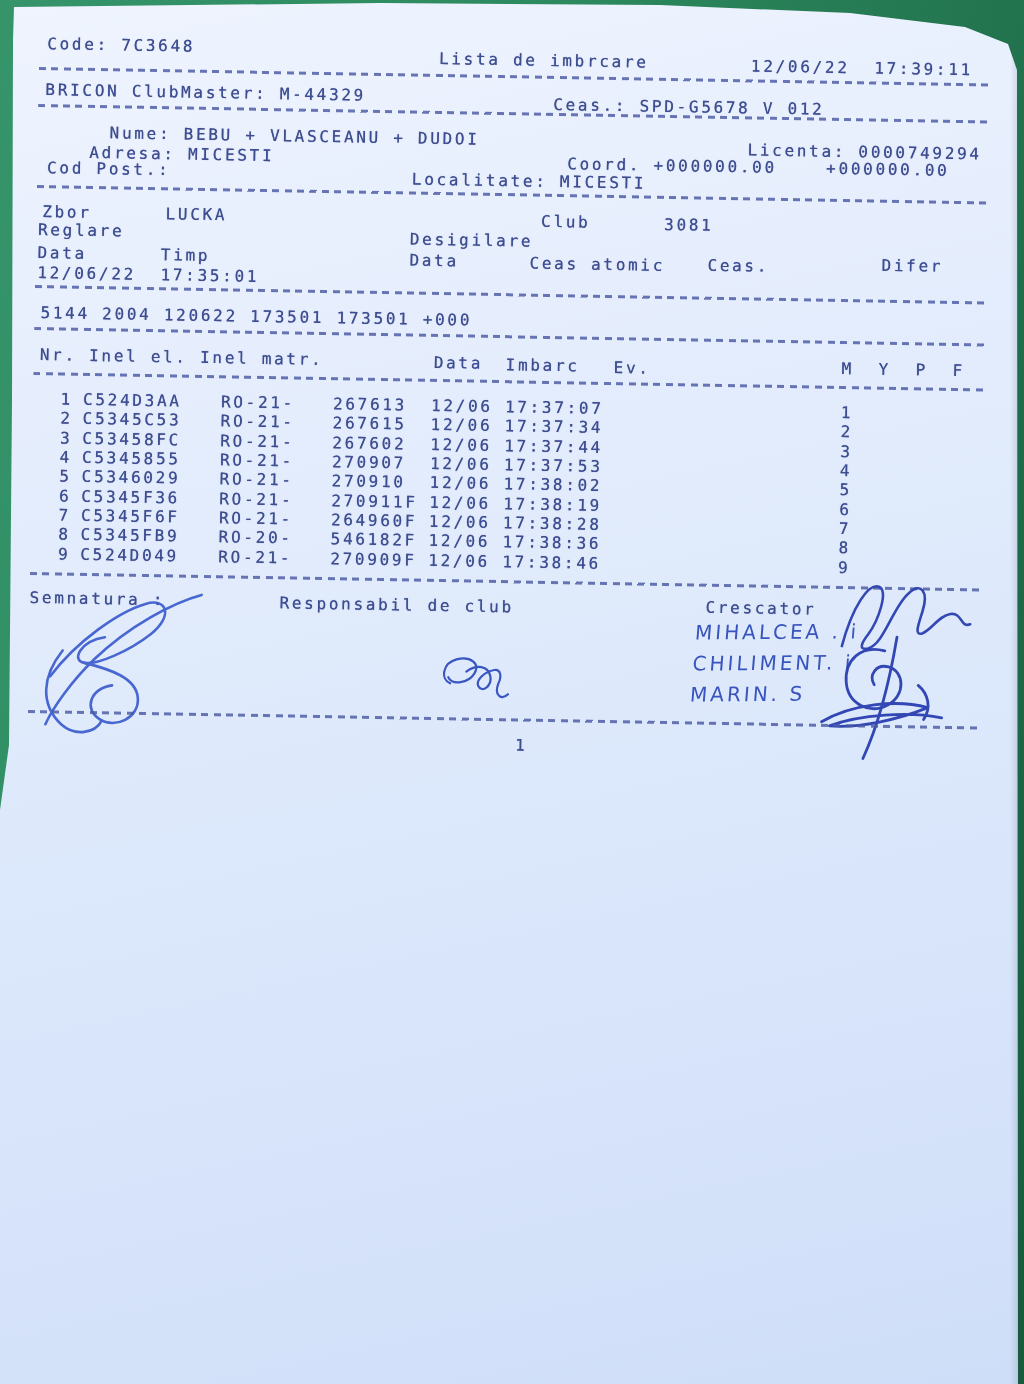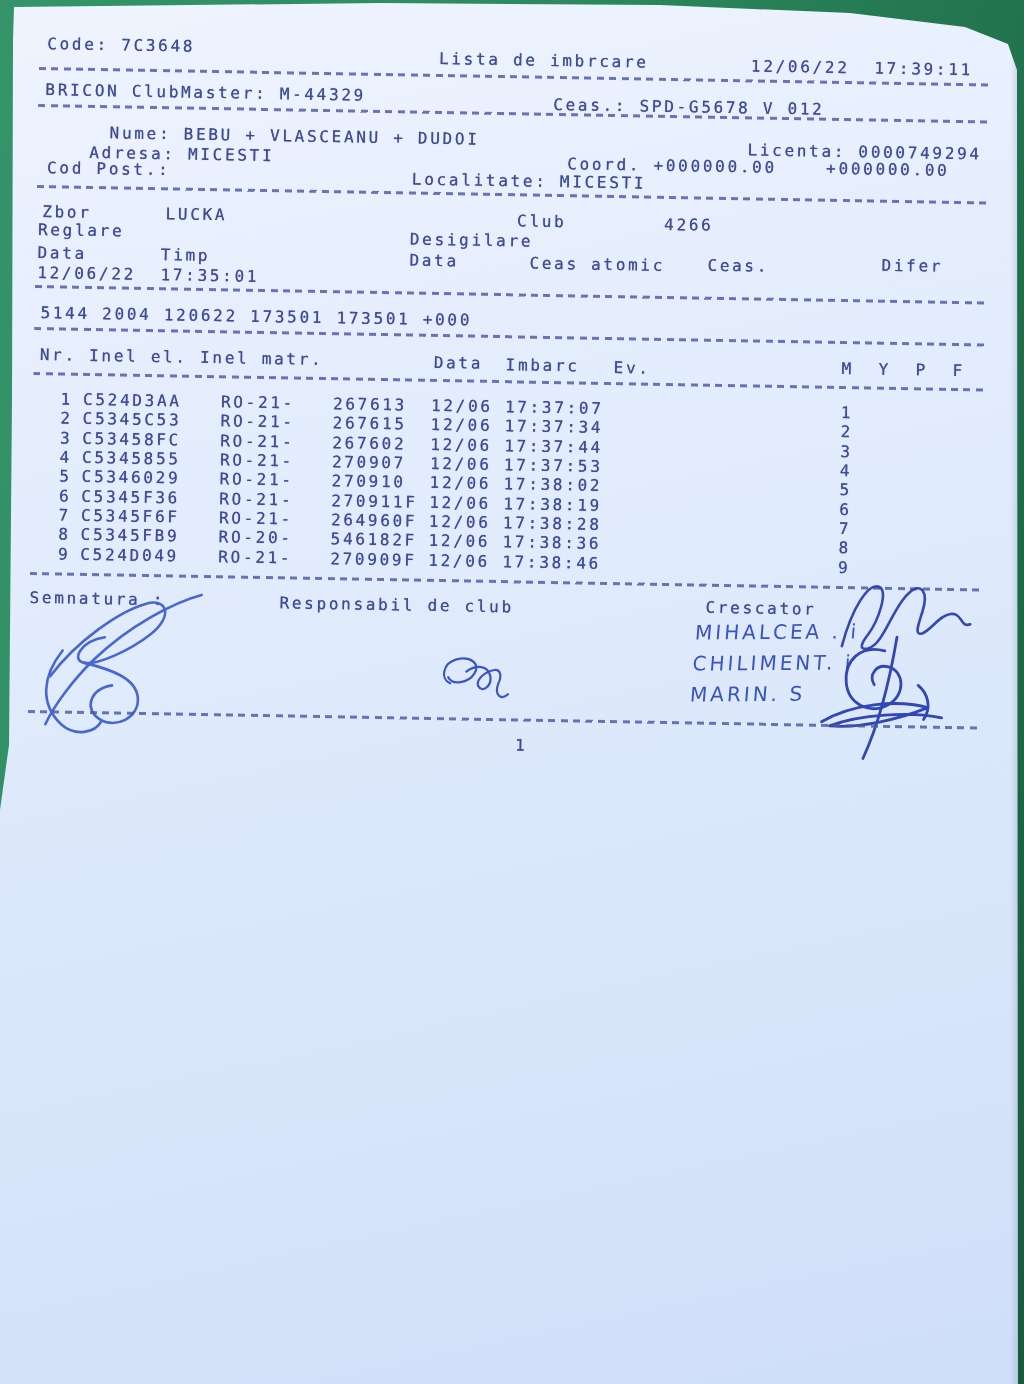--- a/index.html
+++ b/index.html
@@ -43,22 +43,22 @@
 
     <div class="p" style="left:112px;top:122px">Nume: BEBU + VLASCEANU + DUDOI</div>
     <div class="p" style="left:750px;top:128px">Licenta: 0000749294</div>
     <div class="p" style="left:92px;top:142px">Adresa: MICESTI</div>
     <div class="p" style="left:570px;top:145px">Coord. +000000.00    +000000.00</div>
     <div class="p" style="left:50px;top:158px">Cod Post.:</div>
     <div class="p" style="left:415px;top:163px">Localitate: MICESTI</div>
     <div class="dash" style="top:185px"></div>
 
     <div class="p" style="left:46px;top:202px">Zbor      LUCKA</div>
-    <div class="p" style="left:521px;top:203px">Club</div>
-    <div class="p" style="left:668px;top:204px">4266</div>
+    <div class="p" style="left:545px;top:203px">Club</div>
+    <div class="p" style="left:668px;top:204px">3081</div>
     <div class="p" style="left:42px;top:220px">Reglare</div>
     <div class="p" style="left:414px;top:223px">Desigilare</div>
     <div class="p" style="left:42px;top:243px">Data      Timp</div>
     <div class="p" style="left:414px;top:244px">Data</div>
     <div class="p" style="left:534px;top:245px">Ceas atomic</div>
     <div class="p" style="left:712px;top:244px">Ceas.</div>
     <div class="p" style="left:886px;top:241px">Difer</div>
     <div class="p" style="left:42px;top:263px">12/06/22  17:35:01</div>
     <div class="dash" style="top:285px"></div>
     <div class="p" style="left:46px;top:303px">5144 2004 120622 173501 173501 +000</div>

